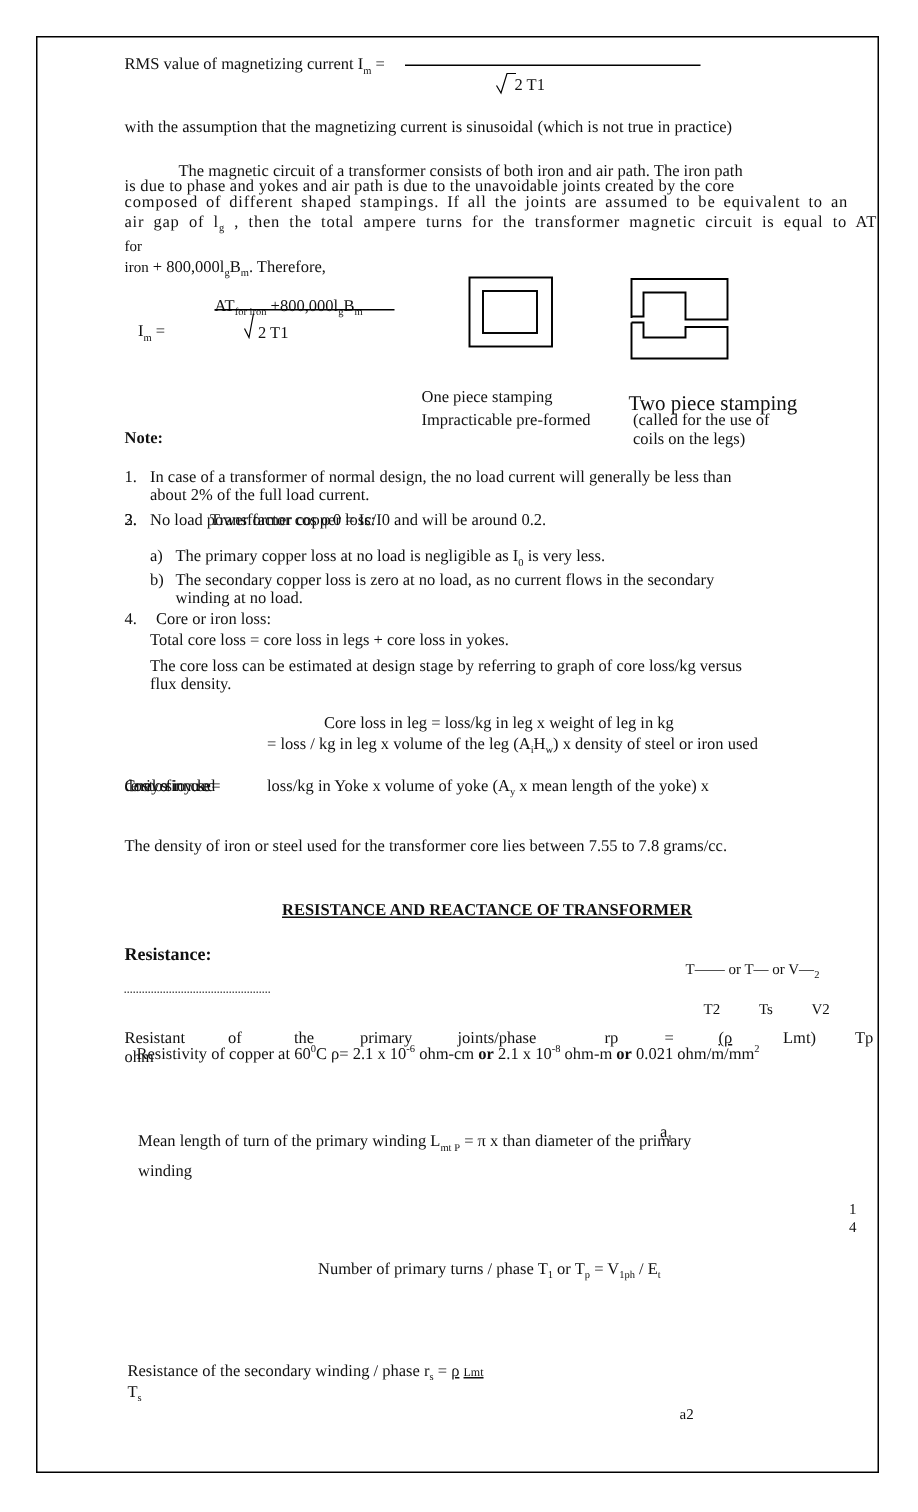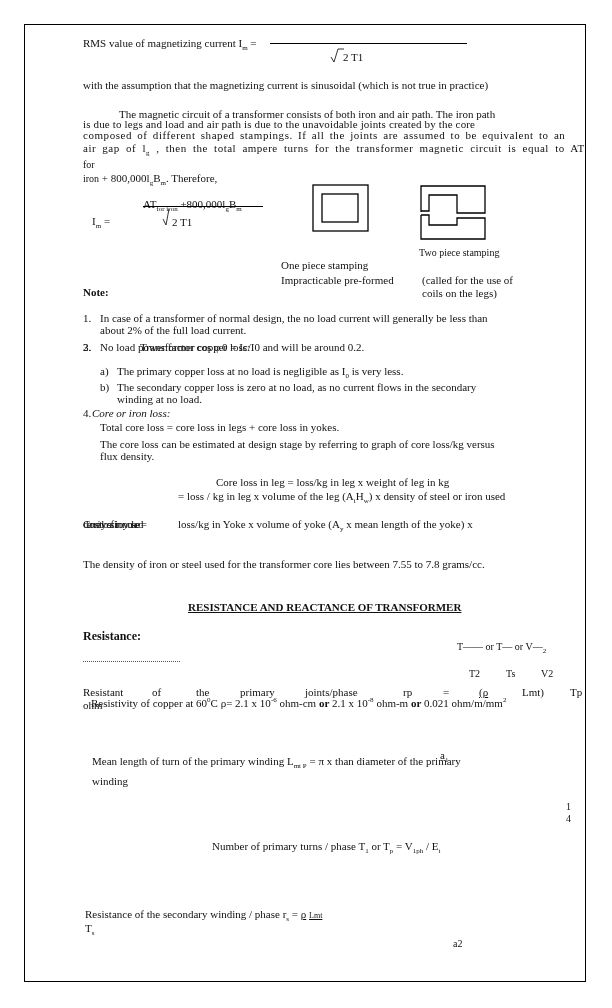--- a/index.html
+++ b/index.html
@@ -23,21 +23,21 @@
 
 <div class="t" style="left:83px;top:37px;"><span>RMS value of magnetizing current I</span><sub>m</sub> <span>=</span></div>
 <div class="hline" style="left:270px;top:43px;width:197px;"></div>
 <svg style="left:330px;top:48px;" width="14" height="16">
     <polyline points="1,9 4,14 8,1 14,1" fill="none" stroke="#000" stroke-width="0.8"></polyline>
   </svg>
 <div class="t" style="left:343px;top:51px;">2 T1</div>
 <div class="t" style="left:83px;top:79px;">with the assumption that the magnetizing current is sinusoidal (which is not true in practice)</div>
 
 <div class="t" style="left:119px;top:108px;">The magnetic circuit of a transformer consists of both iron and air path. The iron path</div>
-<div class="t" style="left:83px;top:118px;letter-spacing:0.15px;">is due to legs and load and air path is due to the unavoidable joints created by the core</div>
+<div class="t" style="left:83px;top:118px;letter-spacing:0.15px;">is due to phase and yokes and air path is due to the unavoidable joints created by the core</div>
 <div class="t" style="left:83px;top:129px;letter-spacing:0.55px;word-spacing:2px;">composed of different shaped stampings. If all the joints are assumed to be equivalent to an</div>
 <div class="t" style="left:83px;top:142px;letter-spacing:0.5px;word-spacing:3px;"><span>air gap of l</span><sub>g</sub><span> , then the total ampere turns for the transformer magnetic circuit is equal to AT</span></div>
 <div class="t sm" style="left:83px;top:159px;">for</div>
 <div class="t" style="left:83px;top:172px;"><span class="sm">iron</span><span> + 800,000l</span><sub>g</sub><span>B</span><sub>m</sub><span>. Therefore,</span></div>
 
 <div class="t" style="left:92px;top:215px;"><span>I</span><sub>m</sub><span> =</span></div>
 <div class="t" style="left:143px;top:198px;"><span>AT</span><sub>for iron</sub><span> +800,000l</span><sub>g</sub><span>B</span><sub>m</sub></div>
 <div class="hline" style="left:143px;top:206px;width:120px;"></div>
 <svg style="left:162px;top:208px;" width="10" height="18">
     <polyline points="1,11 4,17 7,1" fill="none" stroke="#000" stroke-width="0.8"></polyline>
@@ -50,21 +50,21 @@
     <rect x="17" y="14" width="36" height="28"></rect>
   </g>
   <g fill="none" stroke="#000" stroke-width="1.3">
     <polyline points="116,32 116,6 180,6 180,33 152,33 152,15 124,15 124,31 116,31"></polyline>
     <polyline points="116,35 116,59 180,59 180,38 152,38 152,45 124,45 124,35 116,35"></polyline>
   </g>
 </svg>
 
 <div class="t" style="left:281px;top:259px;">One piece stamping</div>
 <div class="t" style="left:281px;top:274px;">Impracticable pre-formed</div>
-<div class="t" style="left:419px;top:247px;font-size:10px;">Two piece stamping</div>
+<div class="t" style="left:419px;top:264px;font-size:14px;">Two piece stamping</div>
 <div class="t" style="left:422px;top:274px;">(called for the use of</div>
 <div class="t" style="left:422px;top:287px;">coils on the legs)</div>
 
 <div class="t b" style="left:83px;top:286px;">Note:</div>
 
 <div class="t" style="left:83px;top:312px;">1.</div>
 <div class="t" style="left:100px;top:312px;">In case of a transformer of normal design, the no load current will generally be less than</div>
 <div class="t" style="left:100px;top:324px;">about 2% of the full load current.</div>
 
 <div class="overlap" style="left:83px;top:341px;">2.</div>
@@ -73,21 +73,21 @@
 <div class="overlap" style="left:100px;top:341px;margin-left:40px;">Transformer copper loss:</div>
 <div class="overlap" style="left:222px;top:341px;">0 = Ic/I0 and will be around 0.2.</div>
 
 <div class="t" style="left:100px;top:365px;">a)</div>
 <div class="t" style="left:117px;top:365px;"><span>The primary copper loss at no load is negligible as I</span><sub>0</sub><span> is very less.</span></div>
 <div class="t" style="left:100px;top:381px;">b)</div>
 <div class="t" style="left:117px;top:381px;">The secondary copper loss is zero at no load, as no current flows in the secondary</div>
 <div class="t" style="left:117px;top:393px;">winding at no load.</div>
 
 <div class="t" style="left:83px;top:407px;">4.</div>
-<div class="t" style="left:92px;top:407px;font-style:italic;">Core or iron loss:</div>
+<div class="t" style="left:104px;top:407px;">Core or iron loss:</div>
 <div class="t" style="left:100px;top:421px;">Total core loss = core loss in legs + core loss in yokes.</div>
 <div class="t" style="left:100px;top:438px;">The core loss can be estimated at design stage by referring to graph of core loss/kg versus</div>
 <div class="t" style="left:100px;top:450px;">flux density.</div>
 
 <div class="t" style="left:216px;top:476px;">Core loss in leg = loss/kg in leg x weight of leg in kg</div>
 <div class="t" style="left:178px;top:490px;"><span>= loss / kg in leg x volume of the leg (A</span><sub>i</sub><span>H</span><sub>w</sub><span>) x density of steel or iron used</span></div>
 
 <div class="overlap" style="left:83px;top:518px;letter-spacing:-1.2px;">Core loss in yoke =</div>
 <div class="overlap" style="left:83px;top:518px;letter-spacing:-1.4px;">density of iron used</div>
 <div class="t" style="left:178px;top:518px;"><span>loss/kg in Yoke x volume of yoke (A</span><sub>y</sub><span> x mean length of the yoke) x</span></div>

